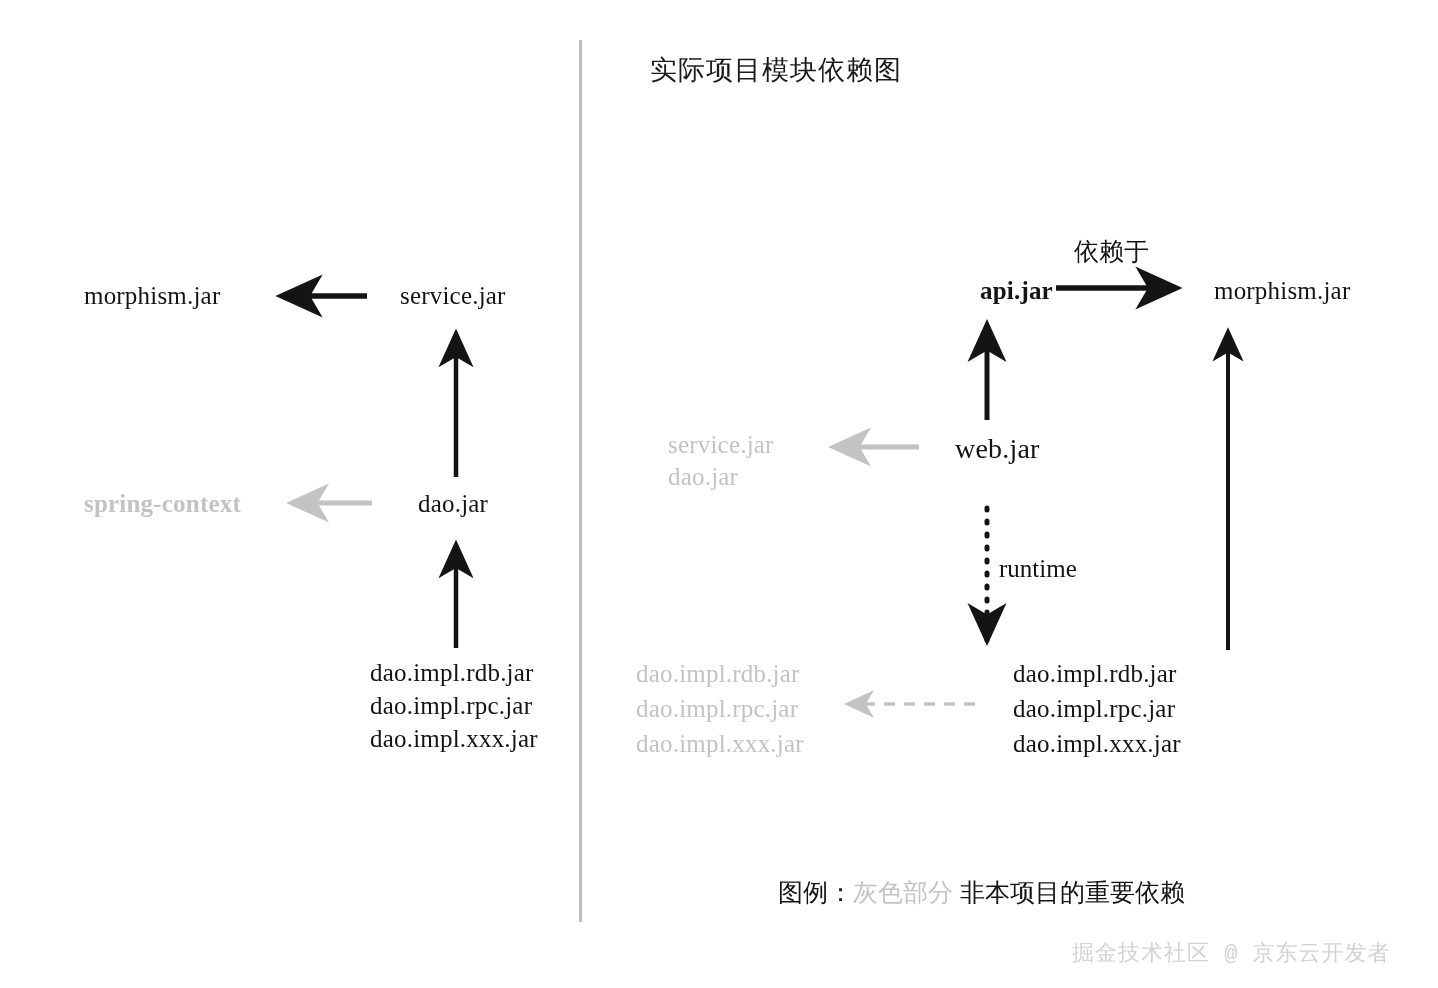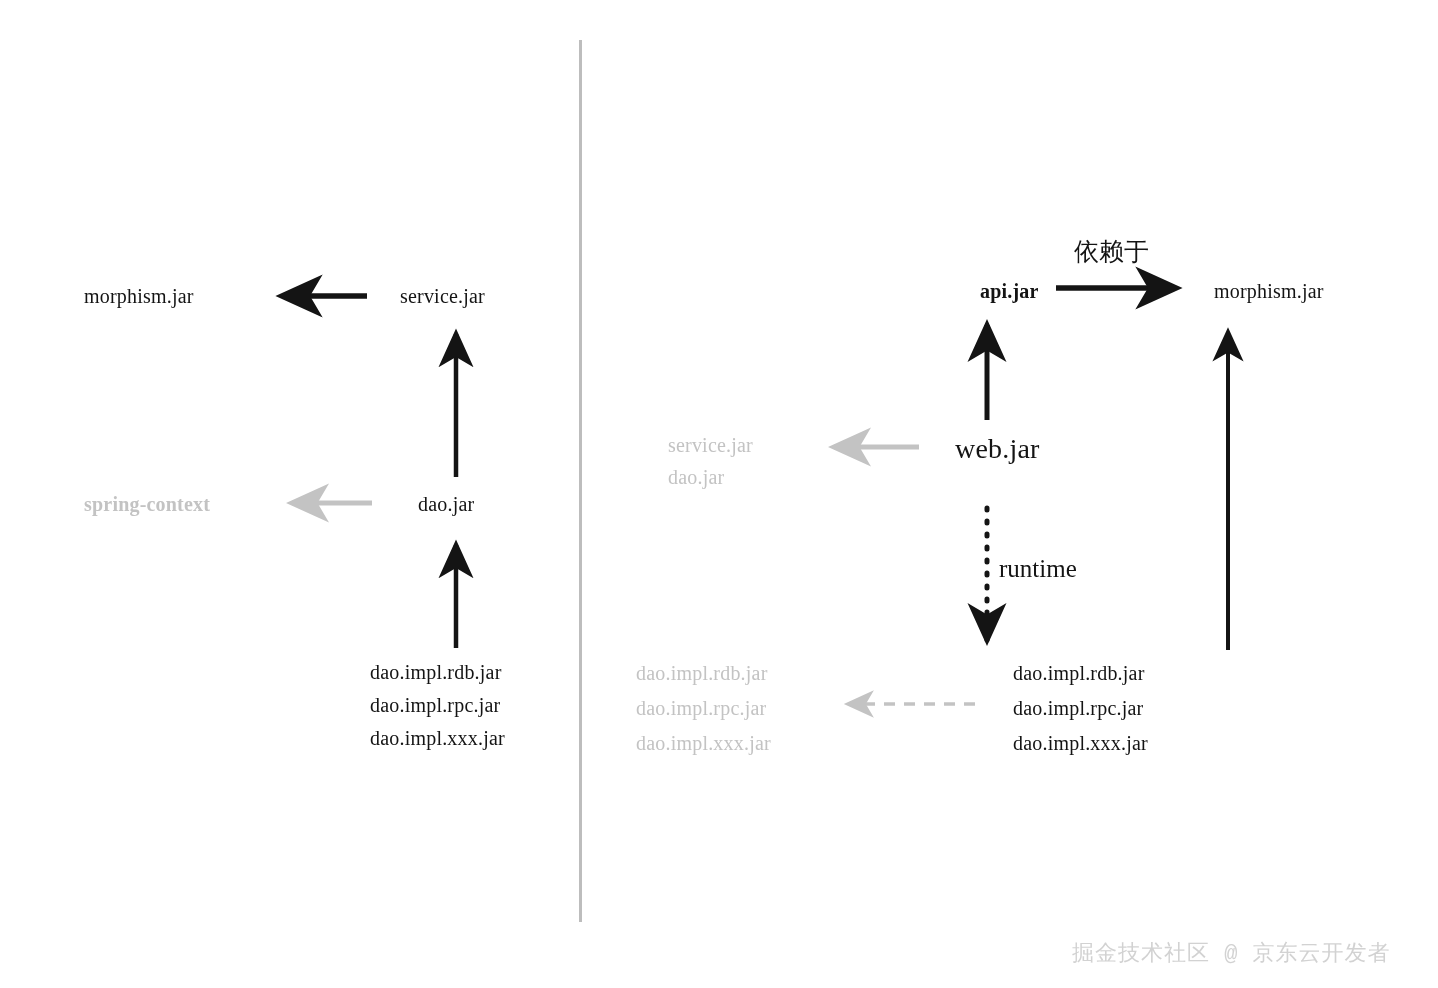--- a/index.html
+++ b/index.html
@@ -17,21 +17,21 @@
     -webkit-font-smoothing: antialiased;
   }
   .canvas {
     position: absolute;
     inset: 0;
   }
   .node {
     position: absolute;
     white-space: nowrap;
     font-family: "Liberation Serif", "DejaVu Serif", serif;
-    font-size: 20px;
+    font-size: 25px;
     line-height: 34px;
     color: #141414;
     letter-spacing: 0.2px;
   }
   .node.gray {
     color: #c3c3c3;
   }
   .node.big {
     font-size: 28px;
     line-height: 36px;
@@ -153,20 +153,21 @@
   <div class="node gray" style="left:84px; top:487px;font-weight:bold;">spring-context</div>
 
   <div class="node" style="left:418px; top:487px;">dao.jar</div>
 
   <div class="node" style="left:370px; top:656px; line-height:33px;">
     <span class="stack-line">dao.impl.rdb.jar</span>
     <span class="stack-line">dao.impl.rpc.jar</span>
     <span class="stack-line">dao.impl.xxx.jar</span>
   </div>
 
+  <div class="title" style="left:650px; top:52px;">实际项目模块依赖图</div>
 
   <div class="edge-label" style="left:1074px; top:235px;">依赖于</div>
 
   <div class="node" style="left:980px; top:274px;font-weight:bold;">api.jar</div>
 
   <div class="node" style="left:1214px; top:274px;">morphism.jar</div>
 
   <div class="node gray" style="left:668px; top:429px; line-height:32px;">
     <span class="stack-line">service.jar</span>
     <span class="stack-line">dao.jar</span>
@@ -181,16 +182,19 @@
     <span class="stack-line">dao.impl.rpc.jar</span>
     <span class="stack-line">dao.impl.xxx.jar</span>
   </div>
 
   <div class="node" style="left:1013px; top:656px; line-height:35px;">
     <span class="stack-line">dao.impl.rdb.jar</span>
     <span class="stack-line">dao.impl.rpc.jar</span>
     <span class="stack-line">dao.impl.xxx.jar</span>
   </div>
 
+  <div class="legend" style="left:778px; top:876px;">
+    <span>图例：</span><span class="legend-gray">灰色部分</span><span> 非本项目的重要依赖</span>
+  </div>
 
   <div class="watermark" style="left:1072px; top:938px;">掘金技术社区 @ 京东云开发者</div>
 
 </div>
 
 </body></html>

